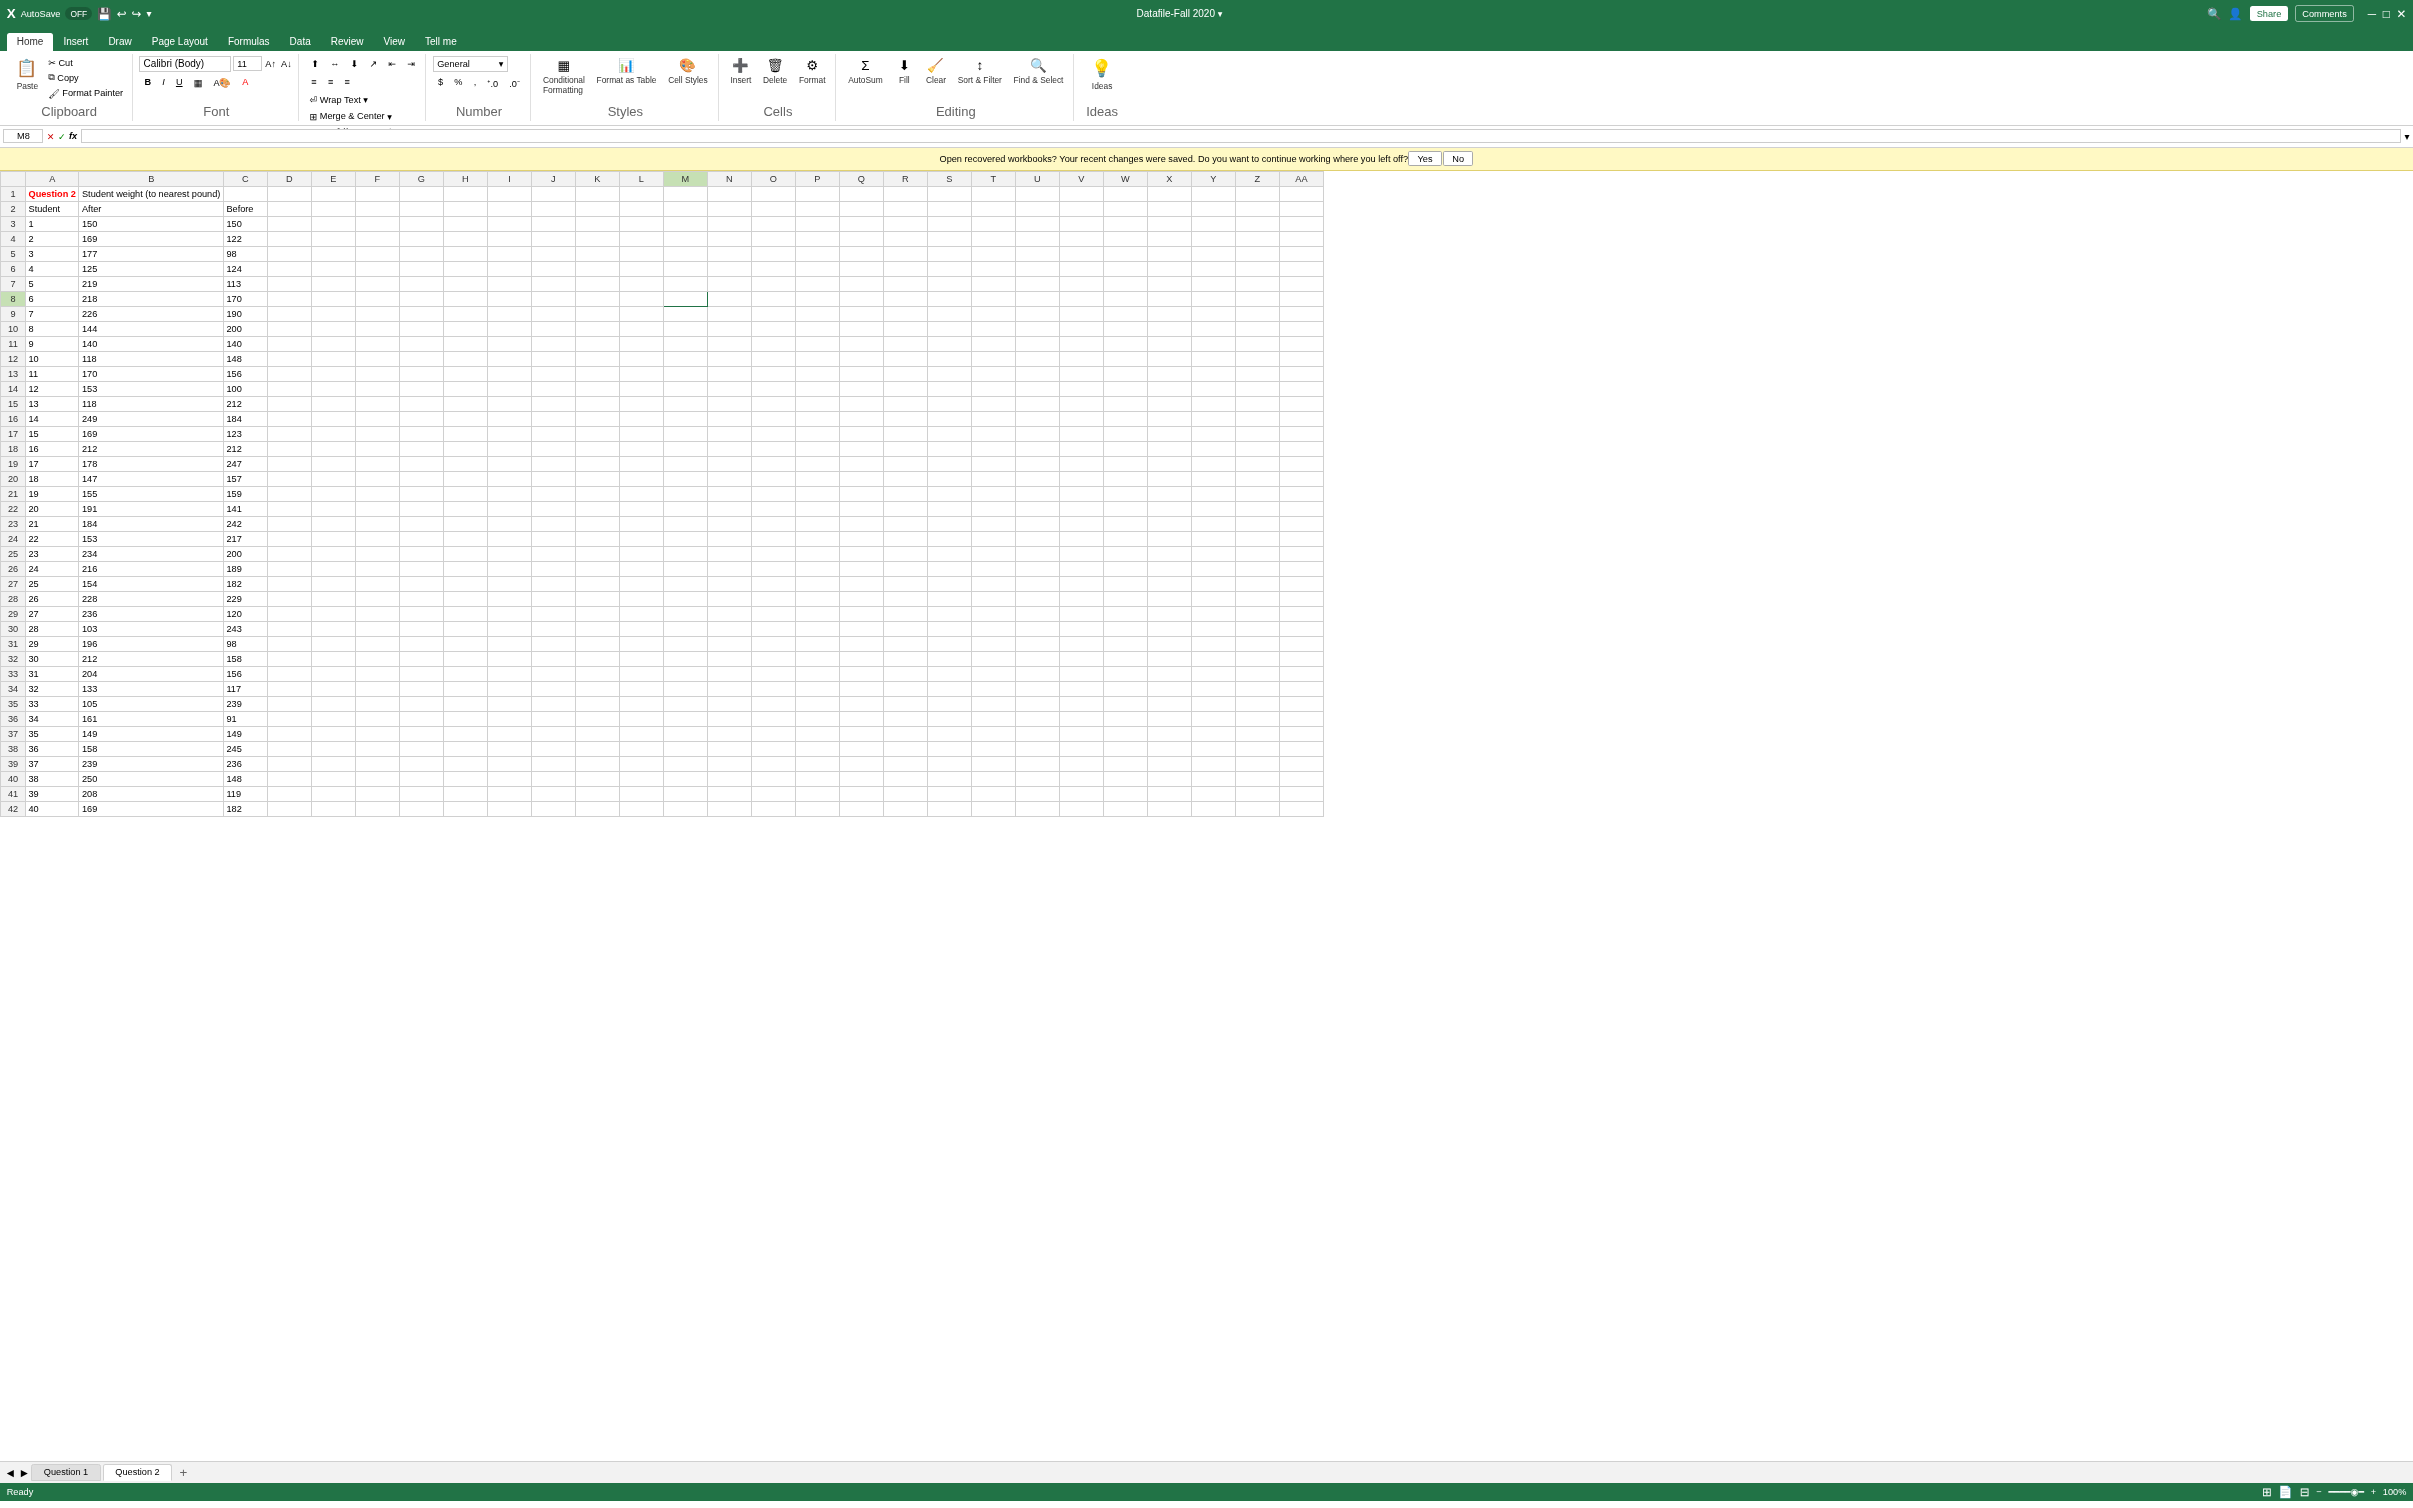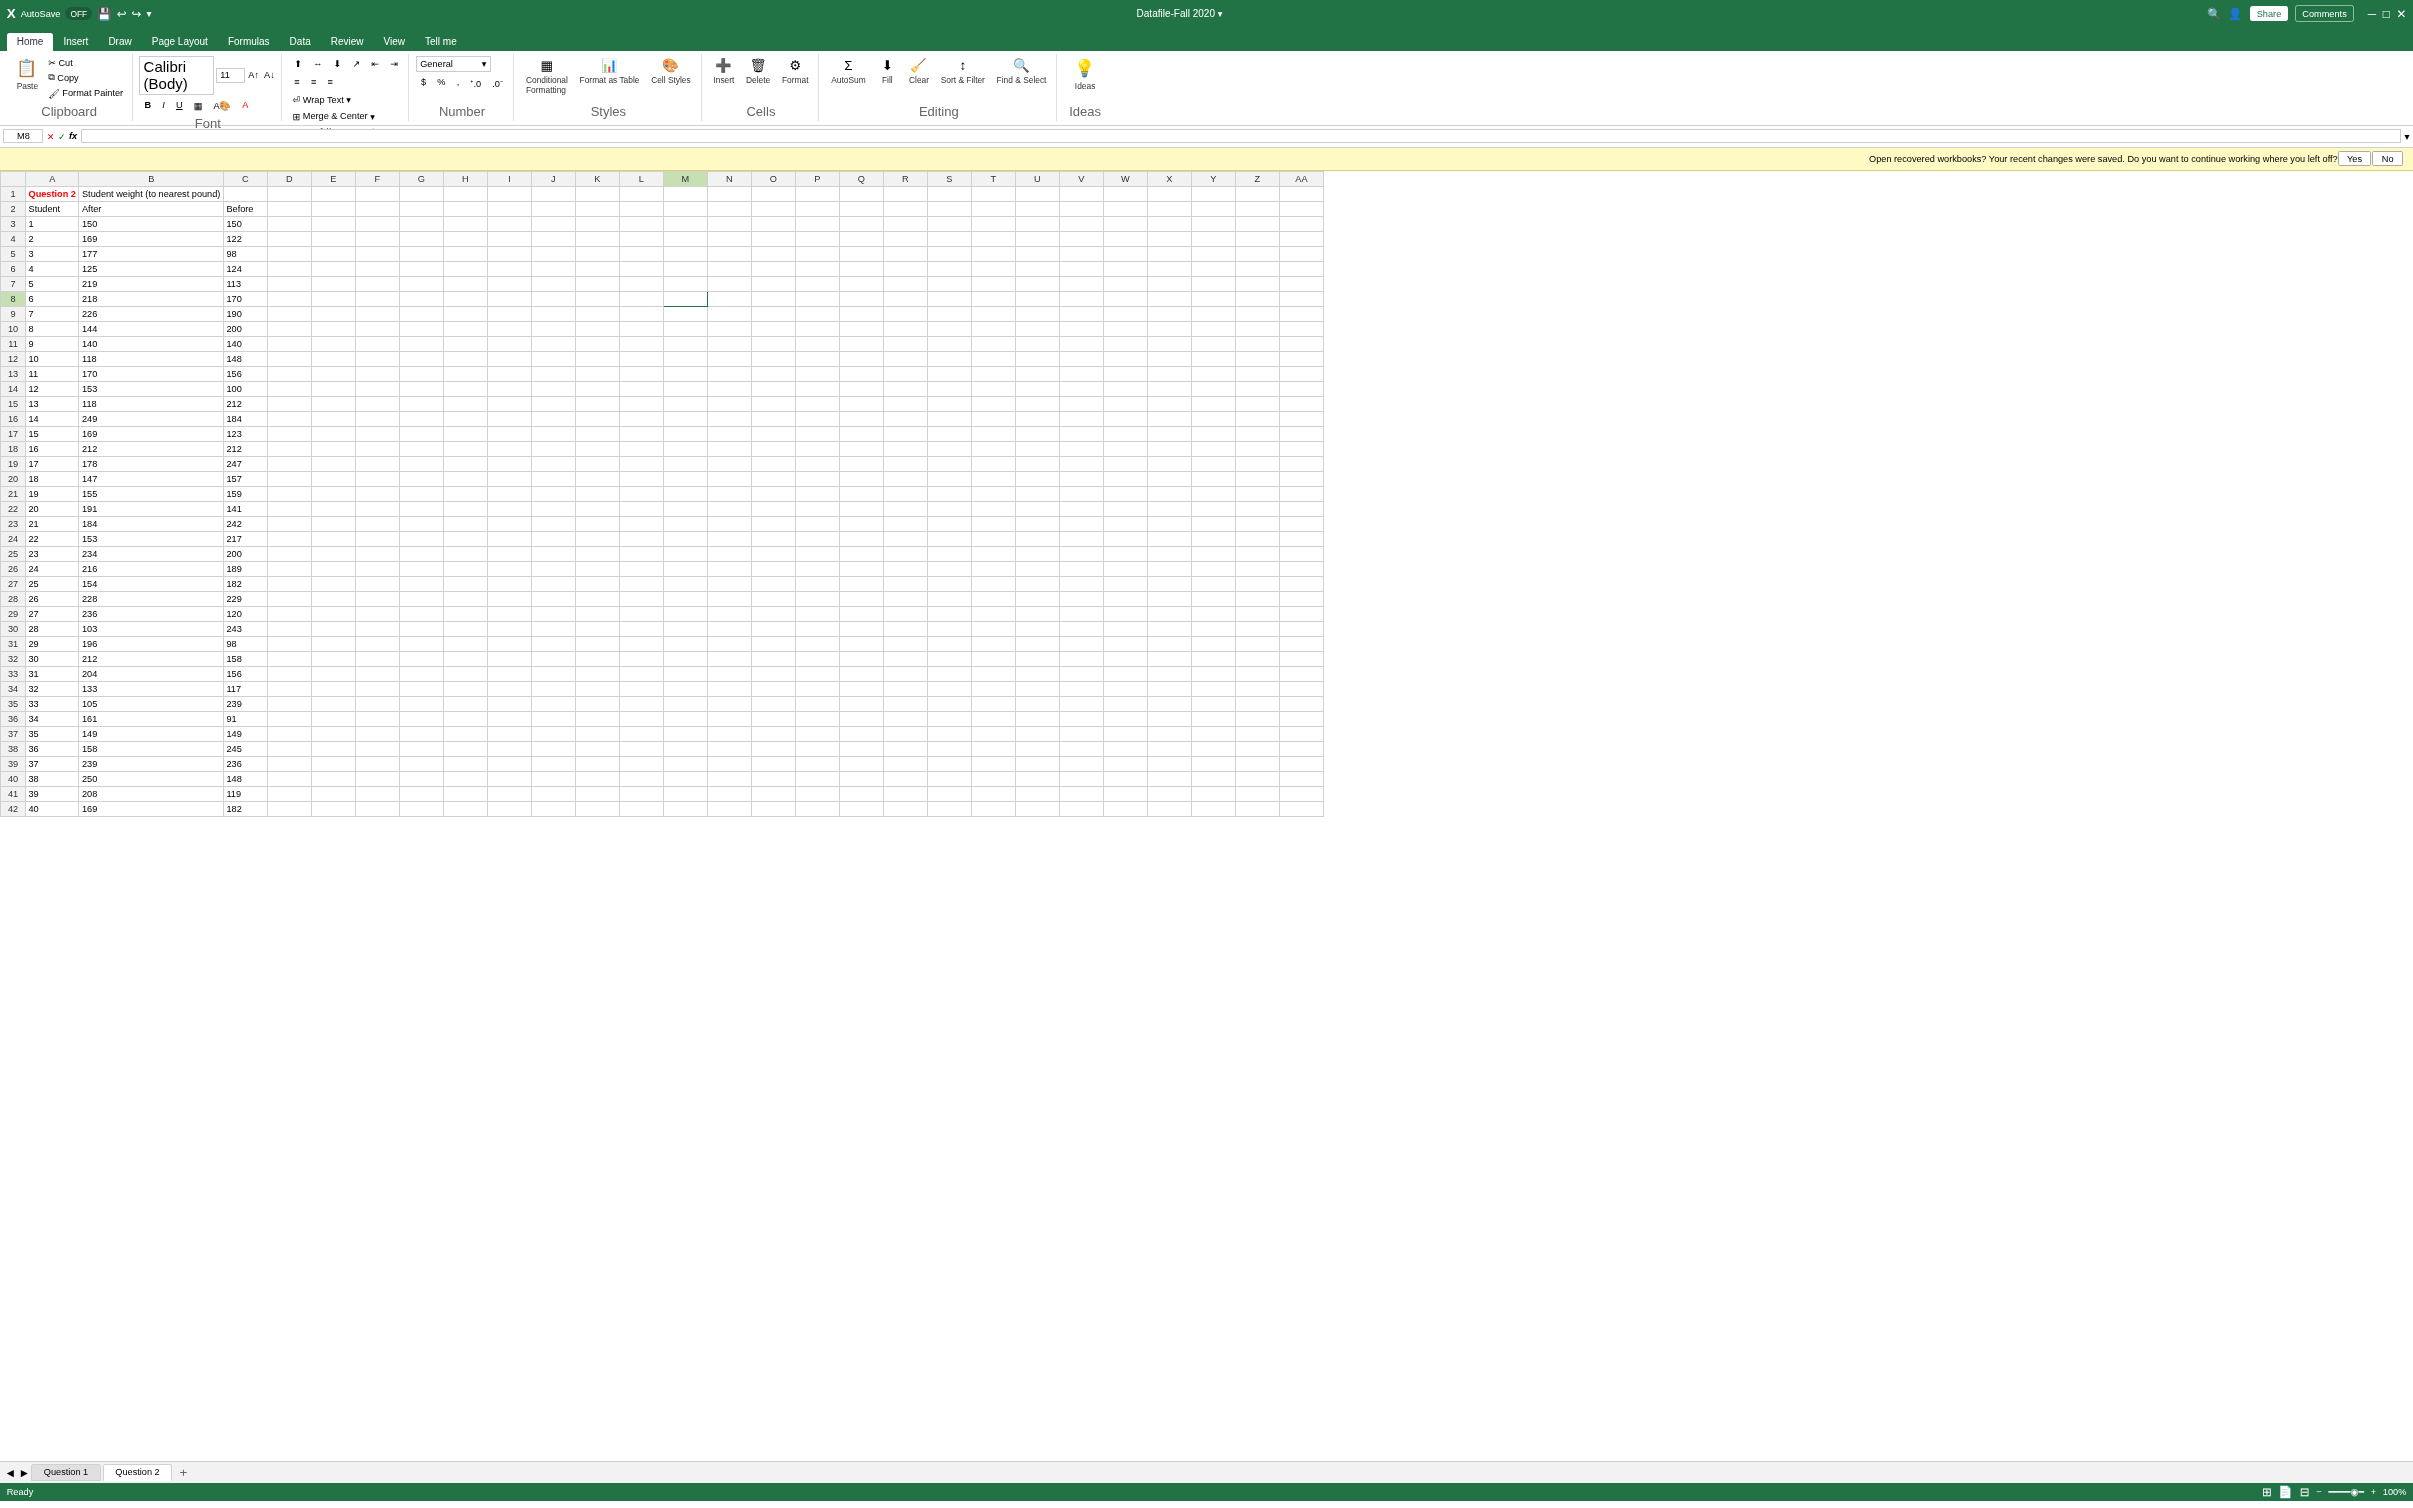--- a/index.html
+++ b/index.html
@@ -99,22 +99,22 @@
       white-space: nowrap;
     }
     .font-selector {
       display: flex;
       align-items: center;
       gap: 1.7px;
     }
     .font-box {
       border: 0.8px solid #ccc;
       padding: 1.7px 3.4px;
-      font-size: 15px;
-      width: 75px;
+      font-size: 10px;
+      width: 92px;
       cursor: pointer;
     }
     .font-size-box {
       border: 0.8px solid #ccc;
       padding: 1.7px 3.4px;
       font-size: 9.2px;
       width: 29px;
       cursor: pointer;
     }
     .format-btns {
@@ -155,21 +155,21 @@
     }
 
     
     #notification-bar {
       background: #FFF9C4;
       border-bottom: 0.8px solid #e0d070;
       padding: 3.4px 10px;
       font-size: 9.2px;
       display: flex;
       align-items: center;
-      justify-content: flex-end;
+      justify-content: center;
     }
     #notification-bar-btns { display: flex; gap: 1px; }
     .notif-btn {
       padding: 1.7px 8.4px;
       border: 0.8px solid #aaa;
       background: #fff;
       cursor: pointer;
       font-size: 9.2px;
       border-radius: 1.7px;
     }

